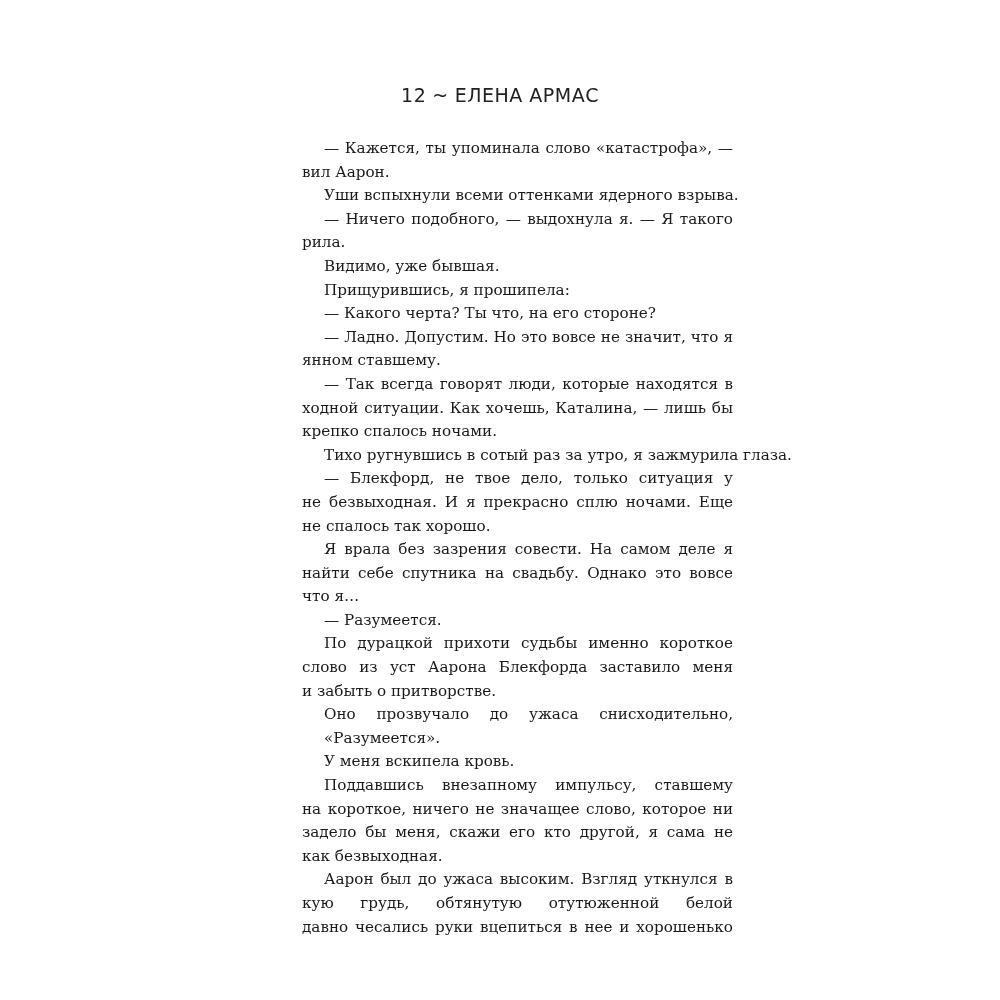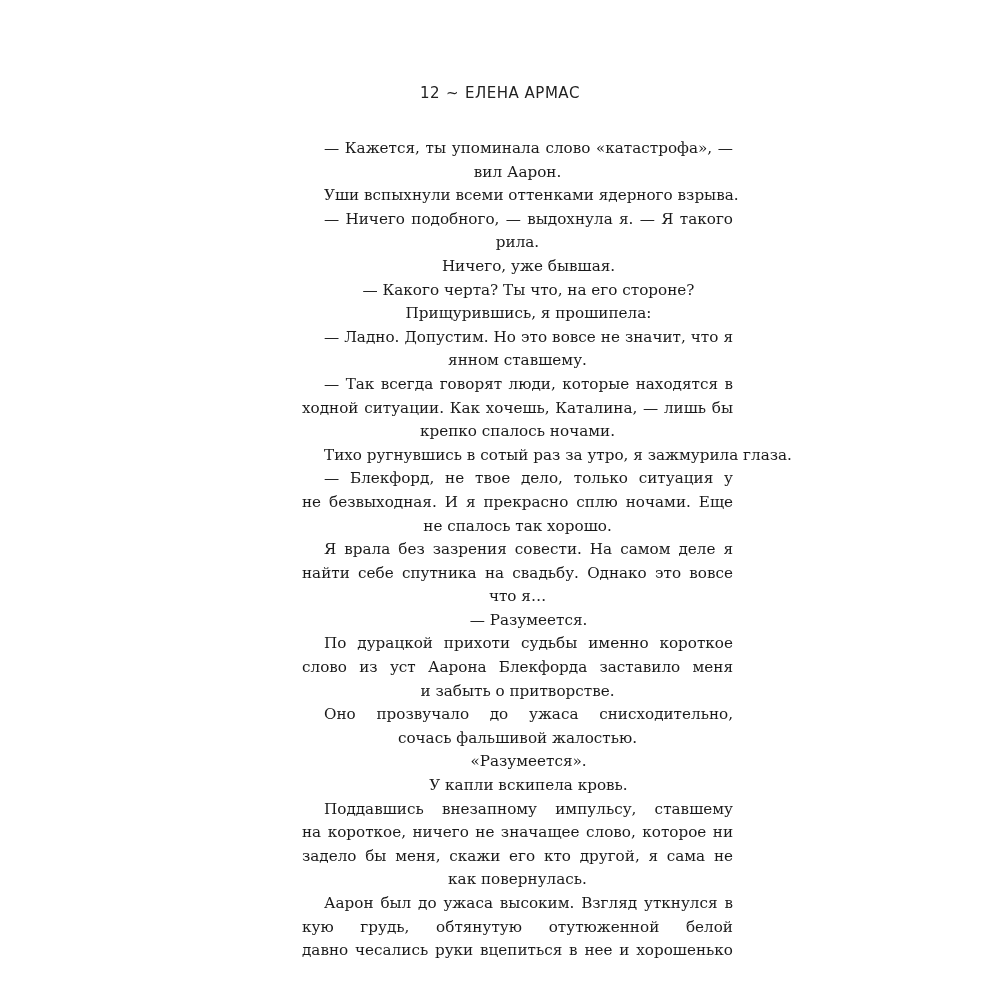--- a/index.html
+++ b/index.html
@@ -1,70 +1,69 @@
 <!DOCTYPE html>
 <html><head>
 <meta charset="utf-8">
 <style>
   html, body { margin: 0; padding: 0; background: #ffffff; }
   body { width: 1000px; height: 1000px; position: relative; overflow: hidden; }
   .page { position: absolute; left: 0; top: 0; width: 1000px; height: 1000px; background: #ffffff; }
   .running-head {
     position: absolute; top: 84px; left: 0; width: 1000px; text-align: center;
-    font-family: "DejaVu Sans", sans-serif; font-size: 15px; color: #222;
+    font-family: "DejaVu Sans", sans-serif; font-size: 19px; color: #222;
     letter-spacing: 0.5px;
   }
   .running-head .sep { margin: 0 6px; }
   .text-block {
     position: absolute; left: 302px; top: 137px; width: 431px;
     font-family: "DejaVu Serif", serif; font-size: 15.2px; line-height: 23.6px;
     color: #1a1a1a;
   }
-  .line { white-space: nowrap; display: block; height: 23.6px; text-align: center; }
+  .line { white-space: nowrap; display: block; height: 23.6px; }
   .line.indent { padding-left: 22px; }
   .line.justify { text-align: justify; text-align-last: justify; white-space: normal; overflow: hidden; }
 </style>
 </head>
 <body>
 
 <div class="page">
   <div class="running-head">
     <span>12</span><span class="sep">~</span><span>ЕЛЕНА АРМАС</span>
   </div>
 
   <div class="text-block" id="text-block">
       <span class="line indent justify">— Кажется, ты упоминала слово «катастрофа», — доба-</span>
       <span class="line">вил Аарон.</span>
       <span class="line indent">Уши вспыхнули всеми оттенками ядерного взрыва.</span>
       <span class="line indent justify">— Ничего подобного, — выдохнула я. — Я такого не гово-</span>
       <span class="line">рила.</span>
-      <span class="line indent">Ничего, уже бывшая.</span>
+      <span class="line indent">Видимо, уже бывшая.</span>
+      <span class="line indent">Прищурившись, я прошипела:</span>
       <span class="line indent">— Какого черта? Ты что, на его стороне?</span>
-      <span class="line indent">Прищурившись, я прошипела:</span>
       <span class="line indent justify">— Ладно. Допустим. Но это вовсе не значит, что я в отча-</span>
       <span class="line">янном ставшему.</span>
       <span class="line indent justify">— Так всегда говорят люди, которые находятся в безвы-</span>
       <span class="line justify">ходной ситуации. Как хочешь, Каталина, — лишь бы тебе</span>
       <span class="line">крепко спалось ночами.</span>
       <span class="line indent">Тихо ругнувшись в сотый раз за утро, я зажмурила глаза.</span>
       <span class="line indent justify">— Блекфорд, не твое дело, только ситуация у меня вовсе</span>
       <span class="line justify">не безвыходная. И я прекрасно сплю ночами. Еще никогда</span>
       <span class="line">не спалось так хорошо.</span>
       <span class="line indent justify">Я врала без зазрения совести. На самом деле я отчаялась</span>
       <span class="line justify">найти себе спутника на свадьбу. Однако это вовсе не значит,</span>
       <span class="line">что я…</span>
       <span class="line indent">— Разумеется.</span>
       <span class="line indent justify">По дурацкой прихоти судьбы именно короткое проклятое</span>
       <span class="line justify">слово из уст Аарона Блекфорда заставило меня сломаться</span>
       <span class="line">и забыть о притворстве.</span>
       <span class="line indent justify">Оно прозвучало до ужаса снисходительно, буквально</span>
-      <span class="line">сочась фальшивой жалостью.</span>
       <span class="line indent">«Разумеется».</span>
-      <span class="line indent">У капли вскипела кровь.</span>
+      <span class="line indent">У меня вскипела кровь.</span>
       <span class="line indent justify">Поддавшись внезапному импульсу, ставшему реакцией</span>
       <span class="line justify">на короткое, ничего не значащее слово, которое ни капли не</span>
       <span class="line justify">задело бы меня, скажи его кто другой, я сама не заметила,</span>
-      <span class="line">как повернулась.</span>
+      <span class="line">как безвыходная.</span>
       <span class="line indent justify">Аарон был до ужаса высоким. Взгляд уткнулся в широ-</span>
       <span class="line justify">кую грудь, обтянутую отутюженной белой рубашкой. У меня</span>
       <span class="line justify">давно чесались руки вцепиться в нее и хорошенько измять.</span>
     </div>
 </div>
 
 </body></html>

